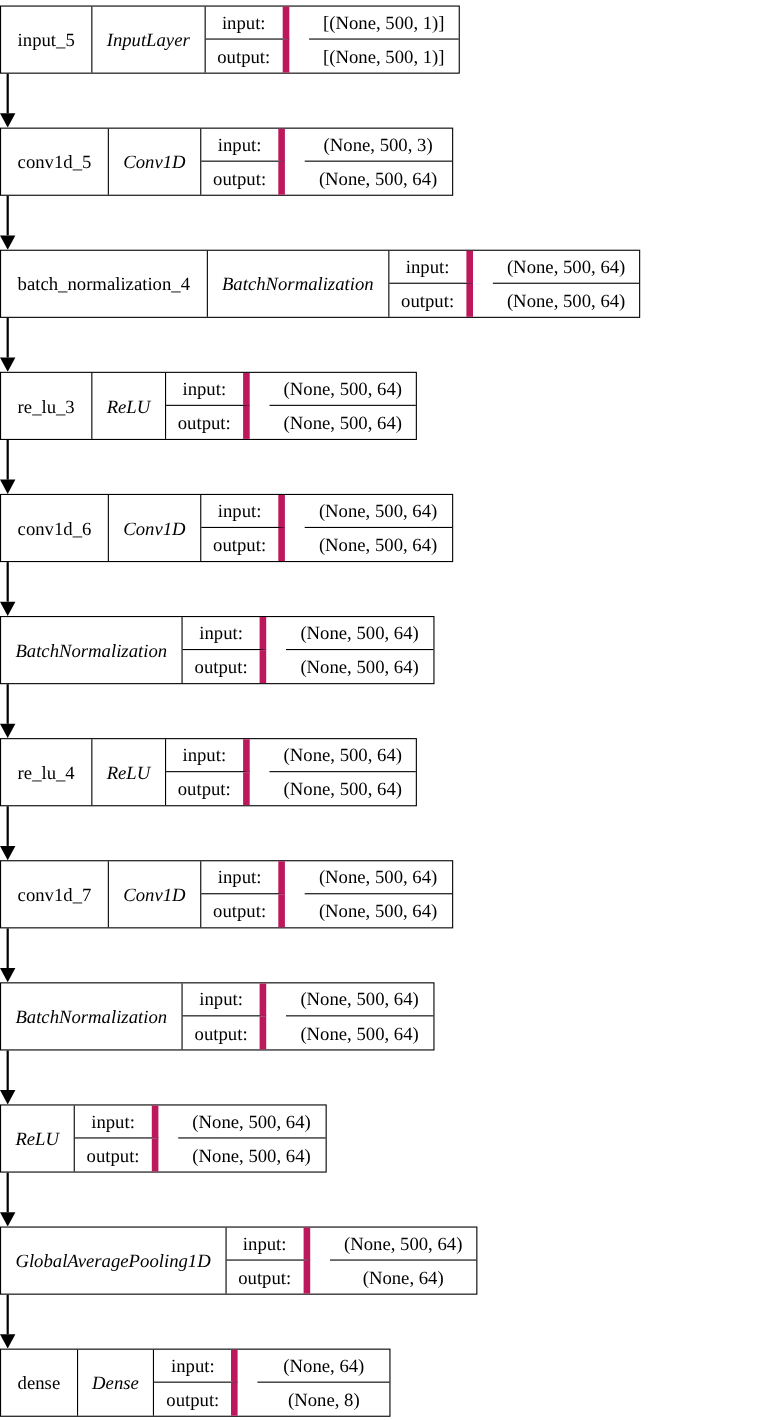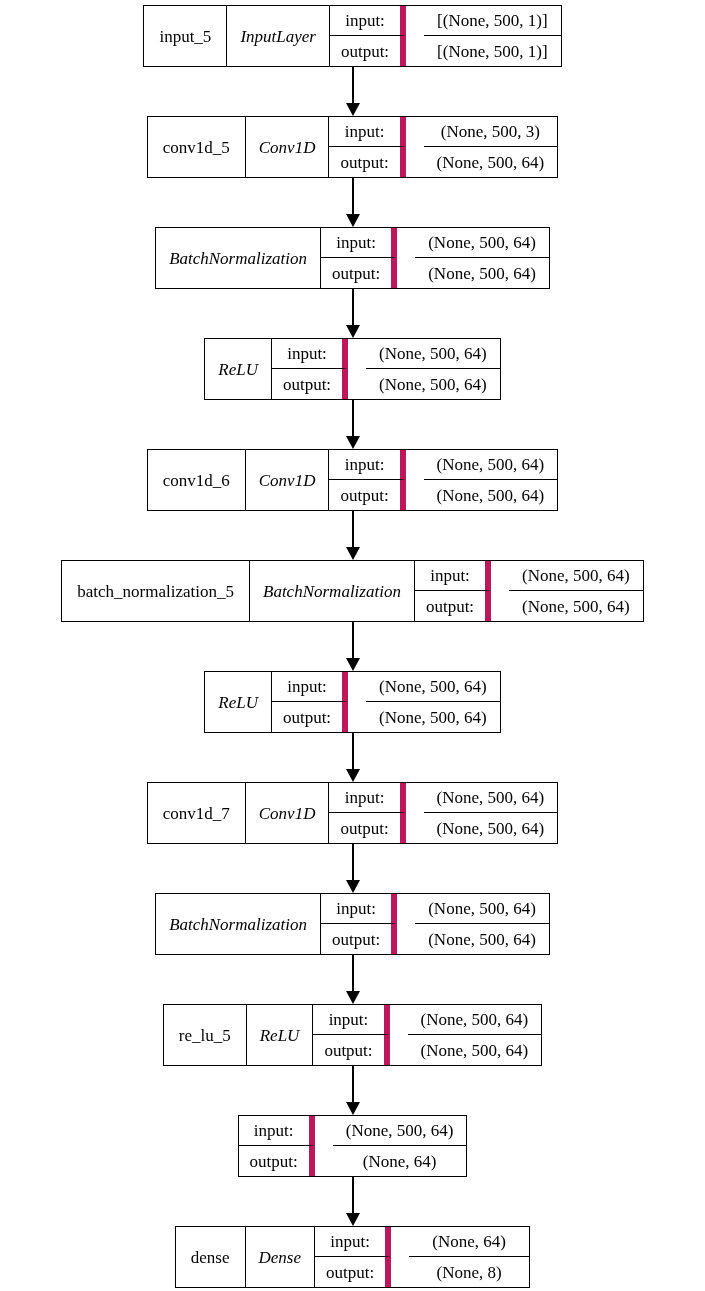--- a/index.html
+++ b/index.html
@@ -9,21 +9,21 @@
     color: #000000;
   }
   #diagram {
     width: 705px;
     min-height: 1291px;
     margin: 0 auto;
     padding-top: 5px;
     padding-bottom: 4px;
     display: flex;
     flex-direction: column;
-    align-items: center;
+    align-items: flex-start;
     background: #ffffff;
   }
   
   .node {
     display: flex;
     align-items: stretch;
     border: 1px solid #000;
     background: #fff;
     font-size: 17px;
     line-height: 1;
@@ -99,33 +99,35 @@
       <div class="io-value row1">(None, 500, 3)</div>
       <div class="io-label">output:</div>
       <div class="io-value">(None, 500, 64)</div>
     </div>
   </div>
     <div class="arrow">
       <div class="arrow-line"></div>
       <div class="arrow-head"></div>
     </div>
     <div class="node">
+    <div class="cell name">batch_normalization_4</div>
     <div class="cell cls">BatchNormalization</div>
     <div class="io">
       <div class="io-label row1">input:</div>
       <div class="io-value row1">(None, 500, 64)</div>
       <div class="io-label">output:</div>
       <div class="io-value">(None, 500, 64)</div>
     </div>
   </div>
     <div class="arrow">
       <div class="arrow-line"></div>
       <div class="arrow-head"></div>
     </div>
     <div class="node">
+    <div class="cell name">re_lu_3</div>
     <div class="cell cls">ReLU</div>
     <div class="io">
       <div class="io-label row1">input:</div>
       <div class="io-value row1">(None, 500, 64)</div>
       <div class="io-label">output:</div>
       <div class="io-value">(None, 500, 64)</div>
     </div>
   </div>
     <div class="arrow">
       <div class="arrow-line"></div>
@@ -139,34 +141,34 @@
       <div class="io-value row1">(None, 500, 64)</div>
       <div class="io-label">output:</div>
       <div class="io-value">(None, 500, 64)</div>
     </div>
   </div>
     <div class="arrow">
       <div class="arrow-line"></div>
       <div class="arrow-head"></div>
     </div>
     <div class="node">
-    <div class="cell name">batch_normalization_5</div>
     <div class="cell cls">BatchNormalization</div>
     <div class="io">
       <div class="io-label row1">input:</div>
       <div class="io-value row1">(None, 500, 64)</div>
       <div class="io-label">output:</div>
       <div class="io-value">(None, 500, 64)</div>
     </div>
   </div>
     <div class="arrow">
       <div class="arrow-line"></div>
       <div class="arrow-head"></div>
     </div>
     <div class="node">
+    <div class="cell name">re_lu_4</div>
     <div class="cell cls">ReLU</div>
     <div class="io">
       <div class="io-label row1">input:</div>
       <div class="io-value row1">(None, 500, 64)</div>
       <div class="io-label">output:</div>
       <div class="io-value">(None, 500, 64)</div>
     </div>
   </div>
     <div class="arrow">
       <div class="arrow-line"></div>
@@ -193,34 +195,34 @@
       <div class="io-value row1">(None, 500, 64)</div>
       <div class="io-label">output:</div>
       <div class="io-value">(None, 500, 64)</div>
     </div>
   </div>
     <div class="arrow">
       <div class="arrow-line"></div>
       <div class="arrow-head"></div>
     </div>
     <div class="node">
-    <div class="cell name">re_lu_5</div>
     <div class="cell cls">ReLU</div>
     <div class="io">
       <div class="io-label row1">input:</div>
       <div class="io-value row1">(None, 500, 64)</div>
       <div class="io-label">output:</div>
       <div class="io-value">(None, 500, 64)</div>
     </div>
   </div>
     <div class="arrow">
       <div class="arrow-line"></div>
       <div class="arrow-head"></div>
     </div>
     <div class="node">
+    <div class="cell cls">GlobalAveragePooling1D</div>
     <div class="io">
       <div class="io-label row1">input:</div>
       <div class="io-value row1">(None, 500, 64)</div>
       <div class="io-label">output:</div>
       <div class="io-value">(None, 64)</div>
     </div>
   </div>
     <div class="arrow">
       <div class="arrow-line"></div>
       <div class="arrow-head"></div>

